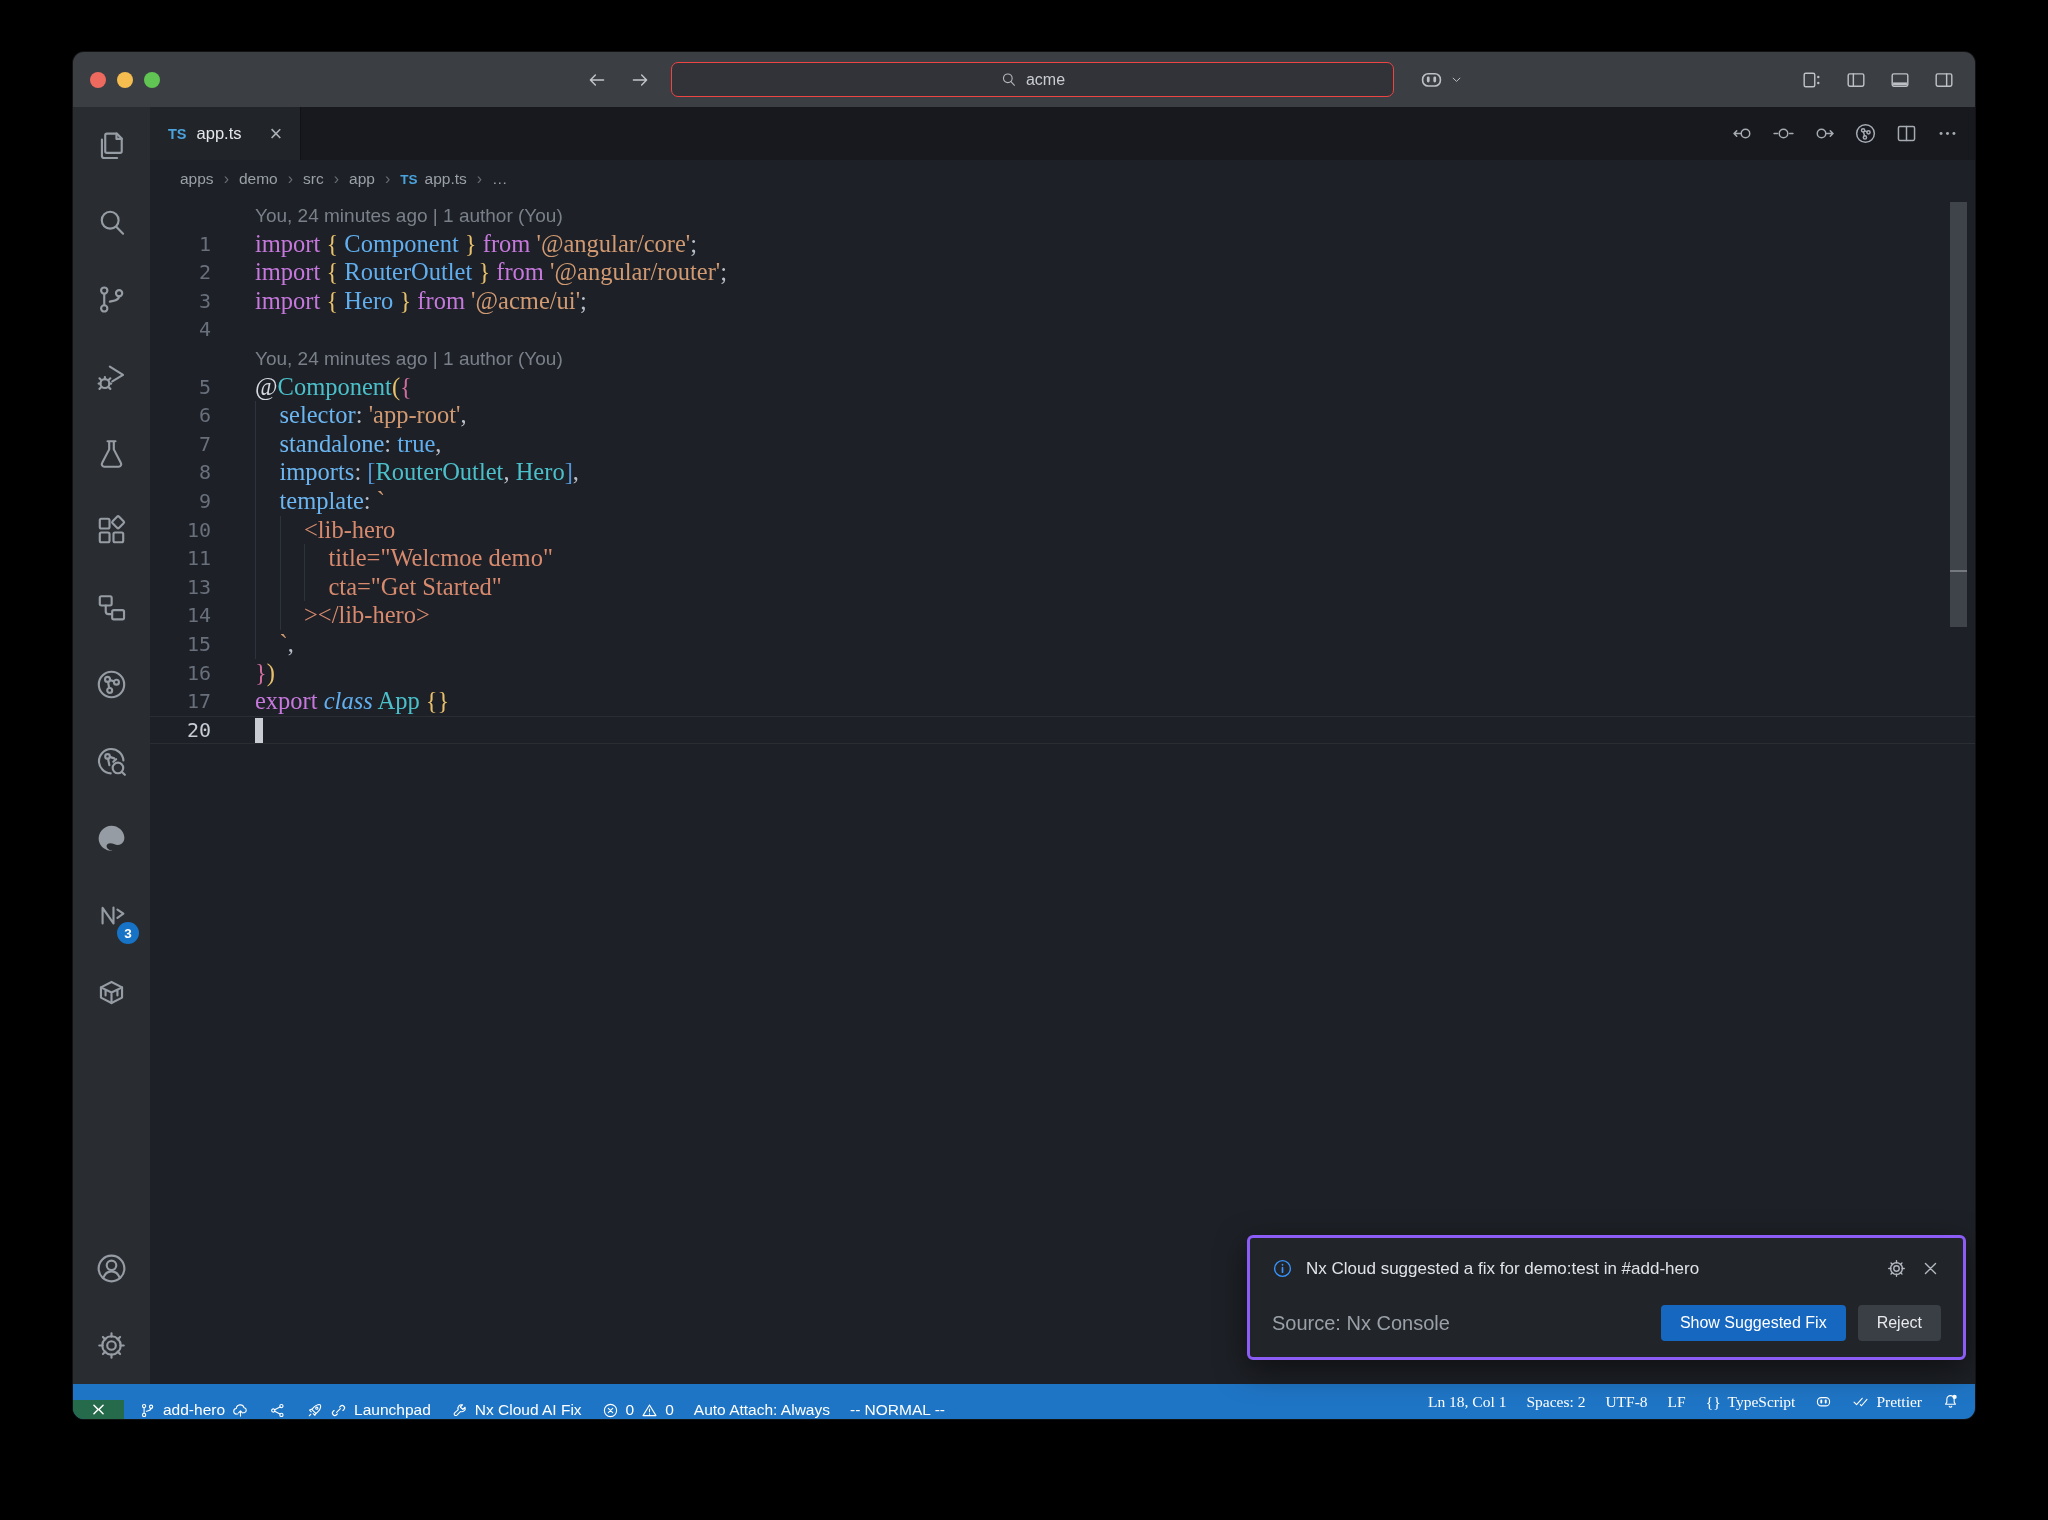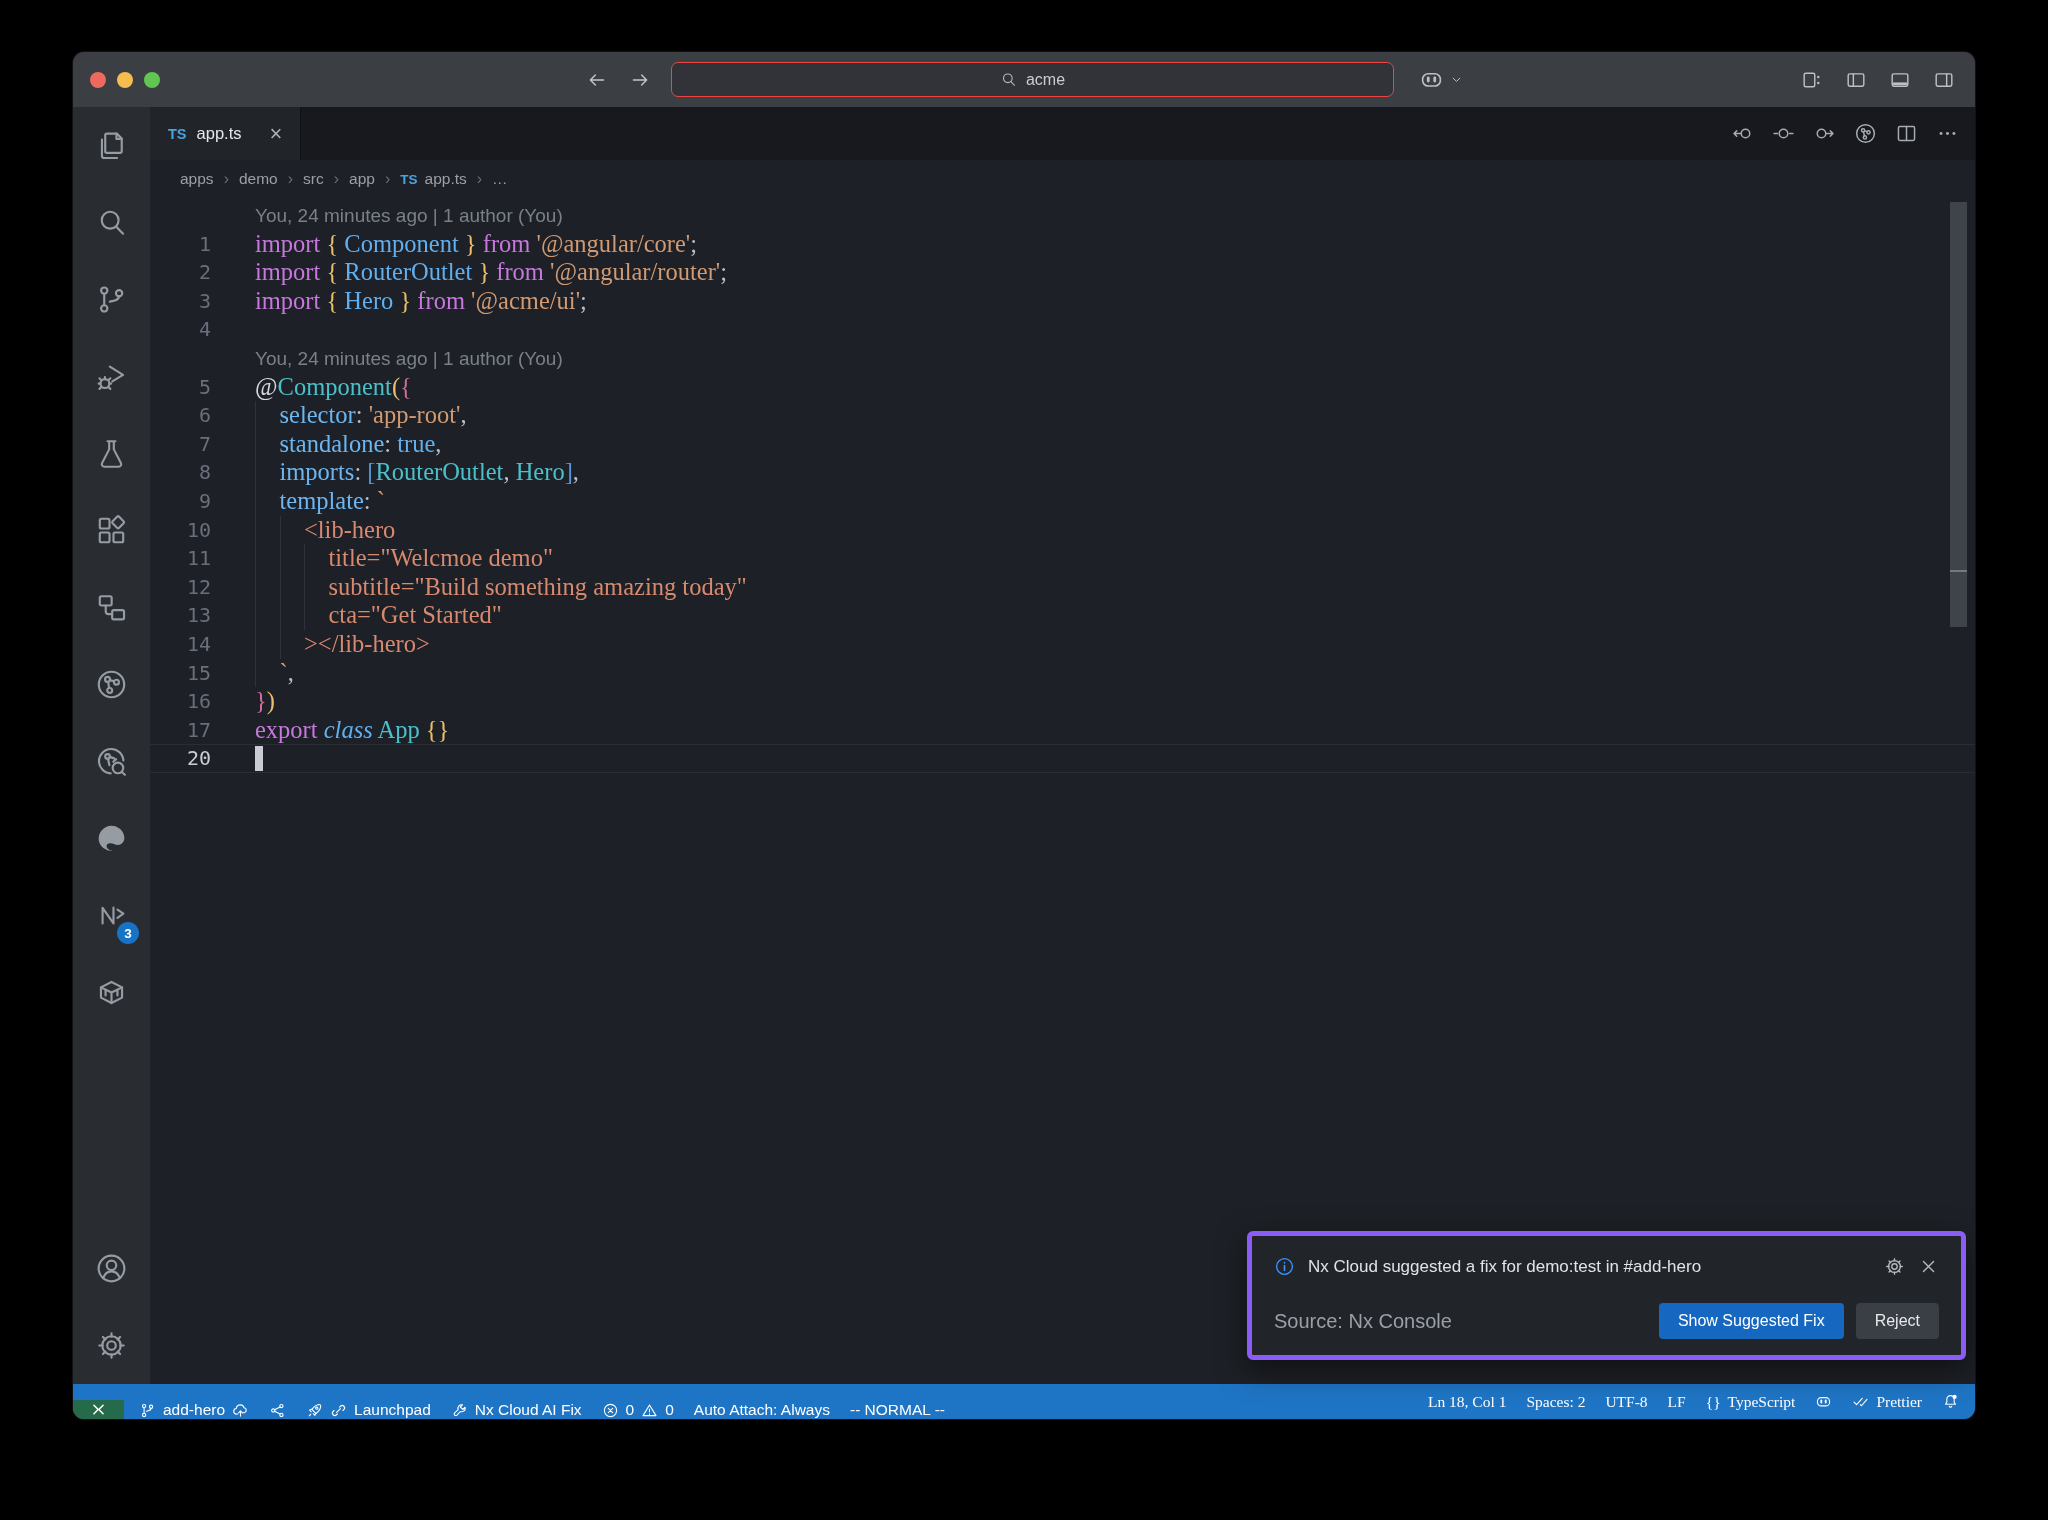--- a/index.html
+++ b/index.html
@@ -67,21 +67,21 @@
   .ind { display:inline-block; width:2ch; height:28.6px; vertical-align:top; box-shadow:inset 1px 0 0 #2e323b; }
   .cursor { display:inline-block; width:8px; height:25px; background:#c9cdd3; vertical-align:middle; margin-top:-4px; }
   .tk-kw{color:#c678dd} .tk-pl{color:#b9bfc9} .tk-gold{color:#e8c06b} .tk-blue{color:#61afef}
   .tk-teal{color:#4bc0ca} .tk-prop{color:#6cb6f2} .tk-str{color:#d19a72} .tk-tpl{color:#d88a6f}
   .tk-pink{color:#d16d9e} .tk-at{color:#d7dae0} .tk-brkt{color:#5596d6} .tk-clskw{color:#61afef;font-style:italic}
   .scrollbar { position:absolute; top:4px; right:8px; width:17px; height:425px; background:#3f434a; }
   .scroll-marker { position:absolute; top:368px; left:0; width:100%; height:2px; background:#75787e; }
 
   
   .toast { position:absolute; right:9px; bottom:59px; width:719px; background:#212429;
-    border:5px solid #8b5cf6; border-radius:6px; box-shadow:0 10px 30px rgba(0,0,0,.5);
+    border:3px solid #8b5cf6; border-radius:6px; box-shadow:0 10px 30px rgba(0,0,0,.5);
     padding:20px 22px 16px; z-index:5; }
   .toast-head { display:flex; align-items:center; gap:13px; }
   .toast-head .icn { width:21px; height:21px; color:#b5bac1; }
   .toast-head .icn.info { color:#3794ff; }
   .toast-title { flex:1; color:#e0e3e7; font-size:17px; }
   .toast-foot { display:flex; align-items:center; margin-top:26px; }
   .toast-source { color:#9aa0a8; font-size:20px; flex:1; }
   .btn { border-radius:4px; font-size:16px; padding:9px 19px; display:inline-flex; align-items:center; cursor:default; }
   .btn.primary { background:#1567c0; color:#fff; }
   .btn.secondary { background:#3a3e45; color:#e8eaed; margin-left:12px; }
@@ -418,24 +418,20 @@
           </div>
           <div class="row">
             <span class="num">10</span>
             <span class="code"><span class="ind"></span><span class="ind"></span><span class="tk-tpl">&lt;lib-hero</span></span>
           </div>
           <div class="row">
             <span class="num">11</span>
             <span class="code"><span class="ind"></span><span class="ind"></span><span class="ind"></span><span class="tk-tpl">title="Welcmoe demo"</span></span>
           </div>
           <div class="row">
-            <span class="num">12</span>
-            <span class="code"><span class="ind"></span><span class="ind"></span><span class="ind"></span><span class="tk-tpl">subtitle="Build something amazing today"</span></span>
-          </div>
-          <div class="row">
             <span class="num">13</span>
             <span class="code"><span class="ind"></span><span class="ind"></span><span class="ind"></span><span class="tk-tpl">cta="Get Started"</span></span>
           </div>
           <div class="row">
             <span class="num">14</span>
             <span class="code"><span class="ind"></span><span class="ind"></span><span class="tk-tpl">&gt;&lt;/lib-hero&gt;</span></span>
           </div>
           <div class="row">
             <span class="num">15</span>
             <span class="code"><span class="ind"></span><span class="tk-str">`</span><span class="tk-pl">,</span></span>

